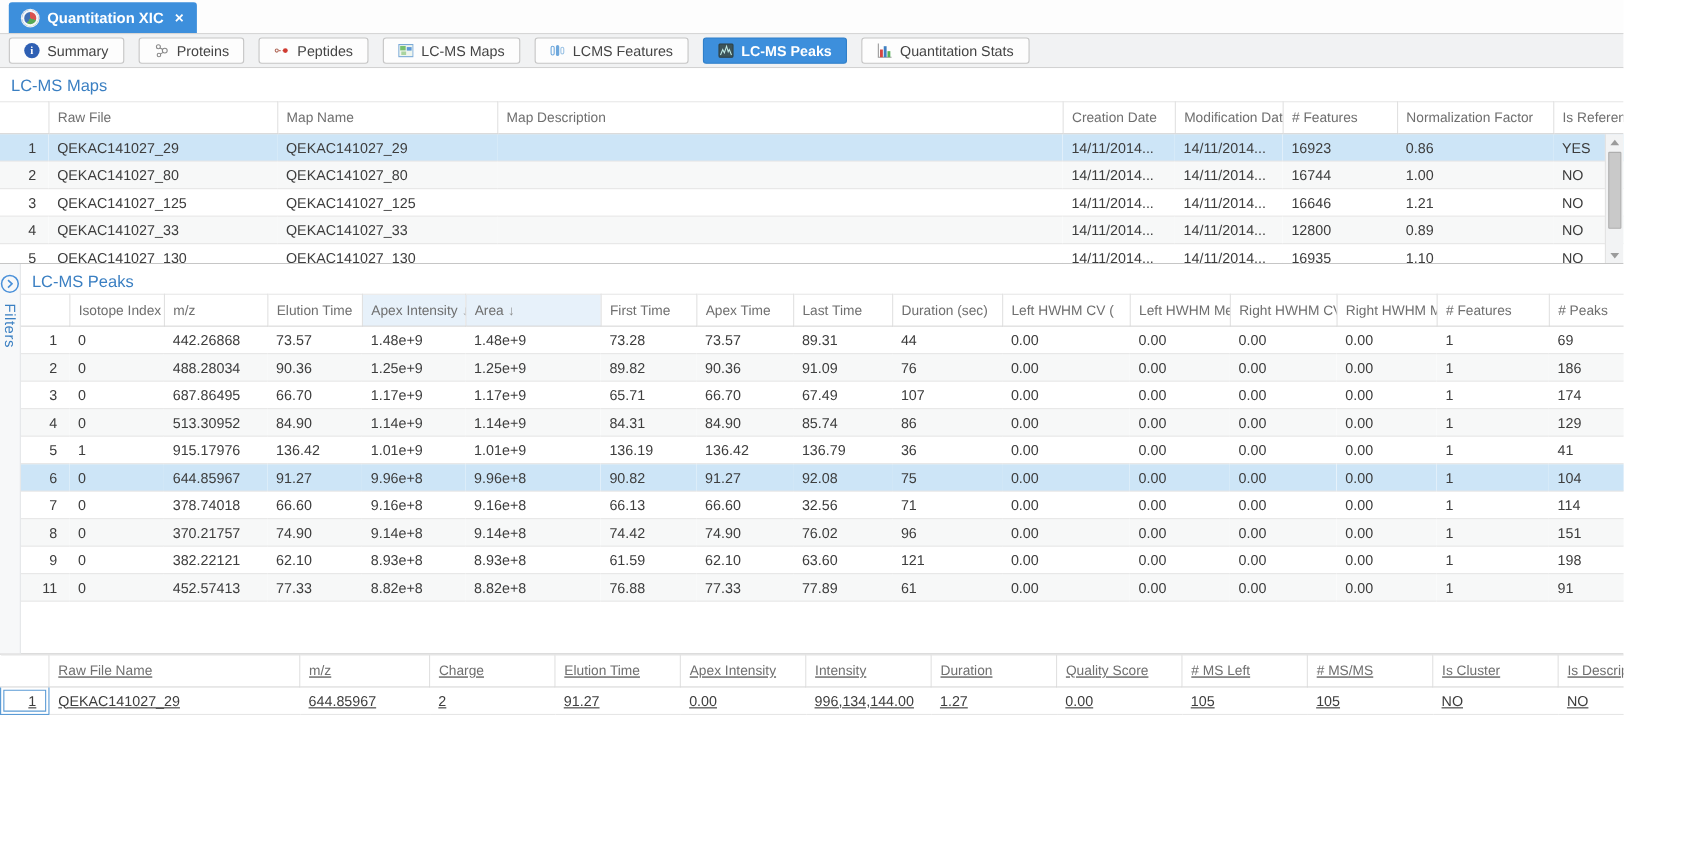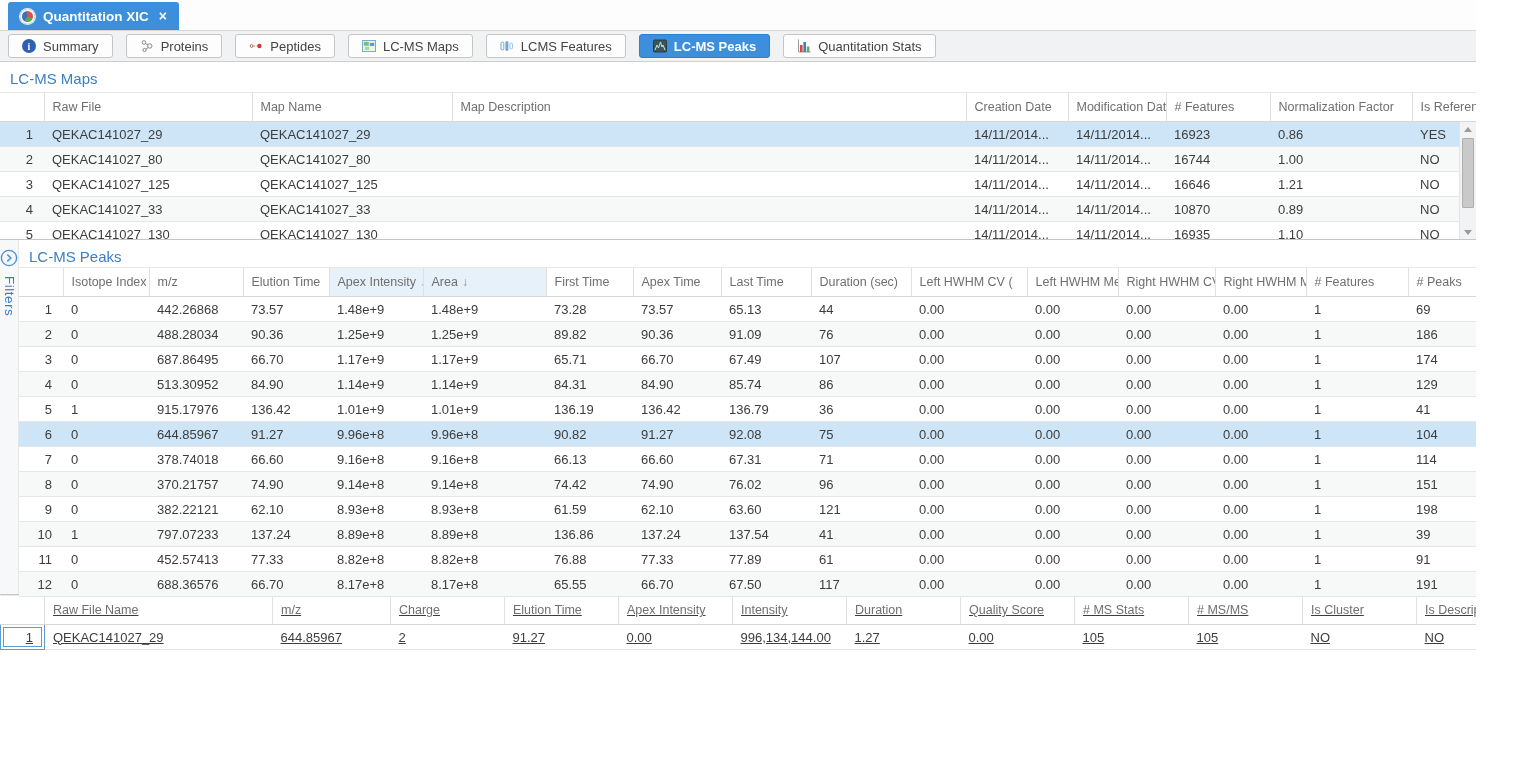--- a/index.html
+++ b/index.html
@@ -217,21 +217,21 @@
               <td>1.21</td>
               <td>NO</td>
             </tr>
             <tr>
               <td class="c-num">4</td>
               <td>QEKAC141027_33</td>
               <td>QEKAC141027_33</td>
               <td></td>
               <td>14/11/2014...</td>
               <td>14/11/2014...</td>
-              <td>10870</td>
+              <td>12800</td>
               <td>0.89</td>
               <td>NO</td>
             </tr>
             <tr>
               <td class="c-num">5</td>
               <td>QEKAC141027_130</td>
               <td>QEKAC141027_130</td>
               <td></td>
               <td>14/11/2014...</td>
               <td>14/11/2014...</td>
@@ -316,21 +316,21 @@
             <tbody>
               <tr>
                 <td class="c-num">1</td>
                 <td>0</td>
                 <td>442.26868</td>
                 <td>73.57</td>
                 <td>1.48e+9</td>
                 <td>1.48e+9</td>
                 <td>73.28</td>
                 <td>73.57</td>
-                <td>65.13</td>
+                <td>89.31</td>
                 <td>44</td>
                 <td>0.00</td>
                 <td>0.00</td>
                 <td>0.00</td>
                 <td>0.00</td>
                 <td>1</td>
                 <td>69</td>
               </tr>
               <tr>
                 <td class="c-num">2</td>
@@ -424,21 +424,21 @@
               </tr>
               <tr>
                 <td class="c-num">7</td>
                 <td>0</td>
                 <td>378.74018</td>
                 <td>66.60</td>
                 <td>9.16e+8</td>
                 <td>9.16e+8</td>
                 <td>66.13</td>
                 <td>66.60</td>
-                <td>67.31</td>
+                <td>32.56</td>
                 <td>71</td>
                 <td>0.00</td>
                 <td>0.00</td>
                 <td>0.00</td>
                 <td>0.00</td>
                 <td>1</td>
                 <td>114</td>
               </tr>
               <tr>
                 <td class="c-num">8</td>
@@ -470,72 +470,36 @@
                 <td>63.60</td>
                 <td>121</td>
                 <td>0.00</td>
                 <td>0.00</td>
                 <td>0.00</td>
                 <td>0.00</td>
                 <td>1</td>
                 <td>198</td>
               </tr>
               <tr>
-                <td class="c-num">10</td>
-                <td>1</td>
-                <td>797.07233</td>
-                <td>137.24</td>
-                <td>8.89e+8</td>
-                <td>8.89e+8</td>
-                <td>136.86</td>
-                <td>137.24</td>
-                <td>137.54</td>
-                <td>41</td>
-                <td>0.00</td>
-                <td>0.00</td>
-                <td>0.00</td>
-                <td>0.00</td>
-                <td>1</td>
-                <td>39</td>
-              </tr>
-              <tr>
                 <td class="c-num">11</td>
                 <td>0</td>
                 <td>452.57413</td>
                 <td>77.33</td>
                 <td>8.82e+8</td>
                 <td>8.82e+8</td>
                 <td>76.88</td>
                 <td>77.33</td>
                 <td>77.89</td>
                 <td>61</td>
                 <td>0.00</td>
                 <td>0.00</td>
                 <td>0.00</td>
                 <td>0.00</td>
                 <td>1</td>
                 <td>91</td>
-              </tr>
-              <tr>
-                <td class="c-num">12</td>
-                <td>0</td>
-                <td>688.36576</td>
-                <td>66.70</td>
-                <td>8.17e+8</td>
-                <td>8.17e+8</td>
-                <td>65.55</td>
-                <td>66.70</td>
-                <td>67.50</td>
-                <td>117</td>
-                <td>0.00</td>
-                <td>0.00</td>
-                <td>0.00</td>
-                <td>0.00</td>
-                <td>1</td>
-                <td>191</td>
               </tr>
             </tbody>
         </table>
         <div class="vscroll" style="top:30px; height:298px;">
           <div class="sb-btn">
               <span class="tri-up"></span>
             </div>
           <div class="sb-thumb" style="top:17px; height:40px;"></div>
           <div class="sb-btn bottom">
               <span class="tri-down"></span>
@@ -566,21 +530,21 @@
           <tr>
             <th class="c-num"></th>
             <th><span>Raw File Name</span></th>
             <th><span>m/z</span></th>
             <th><span>Charge</span></th>
             <th><span>Elution Time</span></th>
             <th><span>Apex Intensity</span></th>
             <th><span>Intensity</span></th>
             <th><span>Duration</span></th>
             <th><span>Quality Score</span></th>
-            <th><span># MS Stats</span></th>
+            <th><span># MS Left</span></th>
             <th><span># MS/MS</span></th>
             <th><span>Is Cluster</span></th>
             <th><span>Is Description</span></th>
           </tr>
         </thead>
         <tbody>
           <tr>
             <td class="c-num focus">1</td>
             <td>QEKAC141027_29</td>
             <td>644.85967</td>

